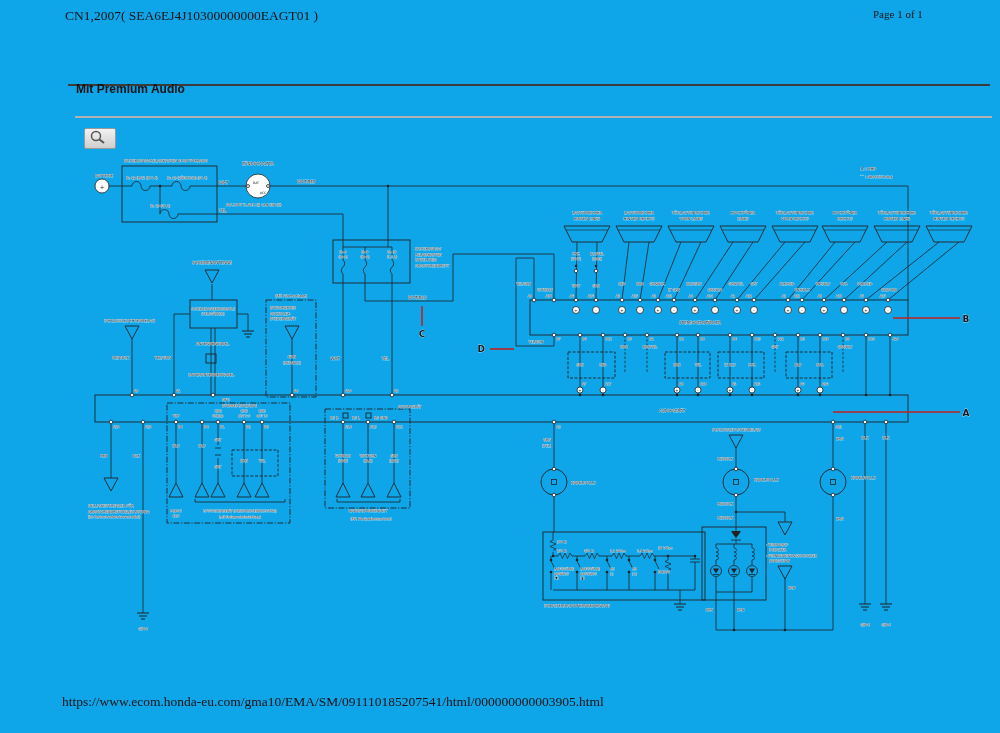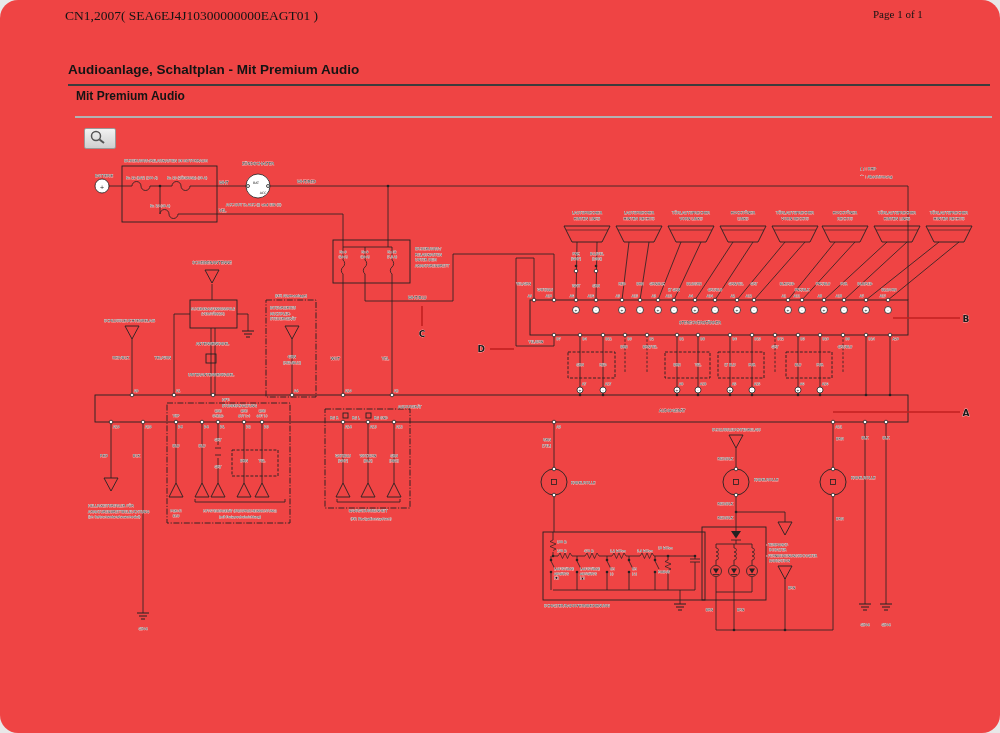--- a/index.html
+++ b/index.html
@@ -1,37 +1,36 @@
 <!DOCTYPE html>
 <html><head>
 <meta charset="utf-8">
 <style>
   html,body{margin:0;padding:0;background:#e8e8e8;}
-  #page{position:relative;width:1000px;height:733px;background:#ef4444;overflow:hidden;
-        font-family:"Liberation Sans",sans-serif;color:#141414;border-radius:18px;}
+  #page{position:relative;width:1000px;height:733px;background:#0ea5e9;overflow:hidden;
+        font-family:"Liberation Sans",sans-serif;color:#141414;}
   .serif{font-family:"Liberation Serif",serif;}
   #hdr-left{position:absolute;left:65px;top:8px;font-size:13.5px;}
   #hdr-right{position:absolute;left:873px;top:8px;font-size:11px;}
   #title{position:absolute;left:68px;top:62px;font-size:13.5px;font-weight:bold;}
   #title-rule{position:absolute;left:68px;top:84px;width:922px;height:2px;background:#3c3c3c;}
-  #subtitle{position:absolute;left:76px;top:89px;font-size:12px;font-weight:bold;}
+  #subtitle{position:absolute;left:76px;top:82px;font-size:12px;font-weight:bold;}
   #sub-rule{position:absolute;left:75px;top:116px;width:917px;height:2px;background:#b2b2b2;}
   #zoom-btn{position:absolute;left:84px;top:128px;width:30px;height:19px;border:1px solid #999;
             border-radius:2px;background:linear-gradient(#f2f2f2,#cfcfcf);cursor:pointer;}
   #footer-url{position:absolute;left:62px;top:694px;font-size:13.5px;}
   #schematic{position:absolute;left:0;top:0;}
   svg text{font-family:"DejaVu Sans",sans-serif;fill:#1a1a1a;paint-order:stroke;stroke:#ffffff;stroke-width:0.45;}
 </style>
 </head>
 <body>
 
 <div id="page">
   <div id="hdr-left" class="serif">CN1,2007( SEA6EJ4J10300000000EAGT01 )</div>
   <div id="hdr-right" class="serif">Page 1 of 1</div>
-  <div id="title">Audioanlage, Schaltplan - Mit Premium Audio</div>
   <div id="title-rule"></div>
   <div id="subtitle">Mit Premium Audio</div>
   <div id="sub-rule"></div>
   <div id="zoom-btn">
     <svg width="28" height="17" viewBox="0 0 28 17">
       <circle cx="11" cy="7" r="4.5" fill="none" stroke="#555" stroke-width="1.5"></circle>
       <line x1="14.5" y1="10.5" x2="19" y2="14" stroke="#555" stroke-width="2"></line>
     </svg>
   </div>
   <svg id="schematic" width="1000" height="733" viewBox="0 0 1000 733">
@@ -681,13 +680,14 @@
         <line x1="833" y1="412" x2="960" y2="412" stroke="#c22020" stroke-width="1.6"></line>
         <line x1="893" y1="318" x2="960" y2="318" stroke="#c22020" stroke-width="1.6"></line>
         <line x1="422" y1="306" x2="422" y2="326" stroke="#c22020" stroke-width="1.6"></line>
         <line x1="490" y1="349" x2="514" y2="349" stroke="#c22020" stroke-width="1.6"></line>
         <text x="966" y="415.5" text-anchor="middle" font-size="9" fill="#c22020" stroke="none" font-weight="bold" font-family="&quot;Liberation Serif&quot;,serif">A</text>
         <text x="966" y="321.5" text-anchor="middle" font-size="9" fill="#c22020" stroke="none" font-weight="bold" font-family="&quot;Liberation Serif&quot;,serif">B</text>
         <text x="422" y="337" text-anchor="middle" font-size="9" fill="#c22020" stroke="none" font-weight="bold" font-family="&quot;Liberation Serif&quot;,serif">C</text>
         <text x="485" y="352" text-anchor="end" font-size="9" fill="#c22020" stroke="none" font-weight="bold" font-family="&quot;Liberation Serif&quot;,serif">D</text>
       </g>
     </svg>
+  <div id="footer-url" class="serif">https://www.ecom.honda-eu.com/gma10/EMA/SM/091110185207541/html/000000000003905.html</div>
 </div>
 
 </body></html>

